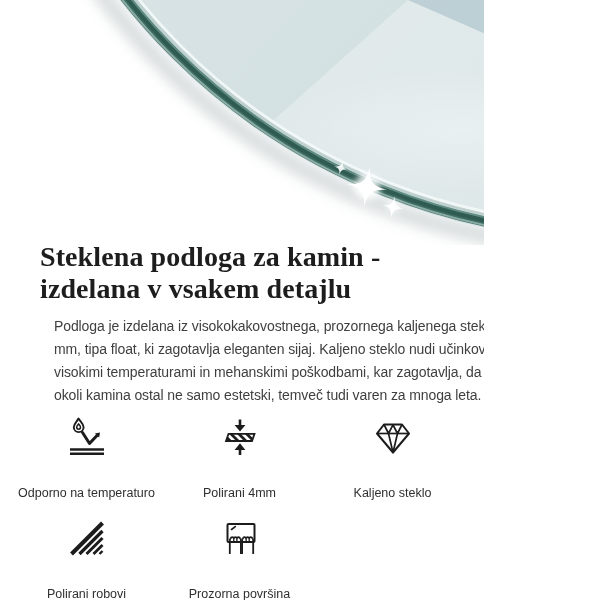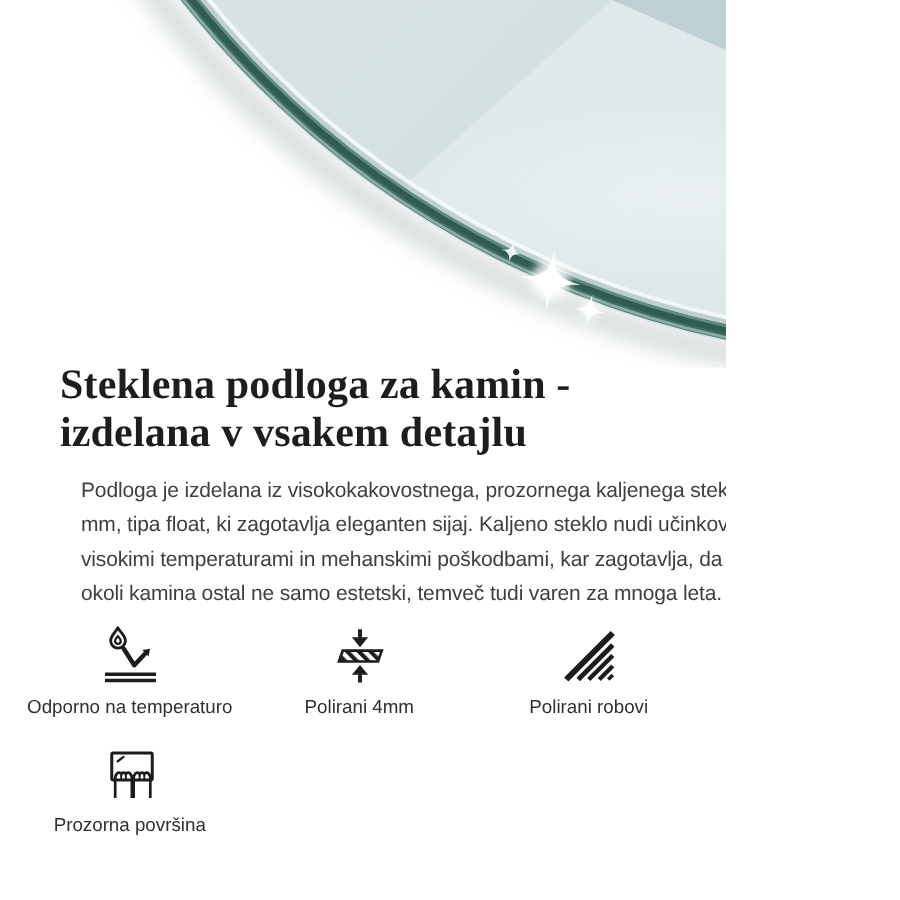--- a/index.html
+++ b/index.html
@@ -34,21 +34,21 @@
     grid-template-columns:repeat(3,1fr);
     margin:2px -25px 0 -30px;
   }
   .feature{
     display:flex;flex-direction:column;align-items:center;
     padding:6px 0 9px 0;
   }
   .ficon{width:44px;height:44px;}
   .ficon svg{display:block;width:44px;height:44px;}
   .flabel{
-    margin-top:5px;
+    margin-top:27px;
     font-size:12.5px;line-height:15px;
     color:var(--label-text,#2f2f2f);
     white-space:nowrap;
     text-align:right;
   }
   
   .st{stroke:var(--icon-stroke,#1c1c1c);fill:none;}
   .fl{fill:var(--icon-stroke,#1c1c1c);stroke:none;}
 </style>
 </head>
@@ -146,20 +146,31 @@
             <path class="st" stroke-width="2.6" d="M22 4.5 V10"></path>
             <polygon class="fl" points="22,16.5 16.6,9.9 27.4,9.9"></polygon>
             <path class="st" stroke-width="2.6" d="M22 40 V34.6"></path>
             <polygon class="fl" points="22,28.3 16.6,34.9 27.4,34.9"></polygon>
           </svg>
         </div>
         <div class="flabel">Polirani 4mm</div>
       </div>
 
 
+      <div class="feature">
+        <div class="ficon">
+          <svg viewBox="0 0 44 44">
+            <path class="st" stroke-width="2" stroke-linejoin="round" d="M13 9.5 H31 L38 18.5 L22 37.5 L6 18.5 Z"></path>
+            <path class="st" stroke-width="1.7" stroke-linejoin="round" d="M6 18.5 H38"></path>
+            <path class="st" stroke-width="1.7" stroke-linejoin="round" d="M13 9.5 L17.5 18.5 L22 9.8 L26.5 18.5 L31 9.5"></path>
+            <path class="st" stroke-width="1.7" stroke-linejoin="round" d="M17.5 18.5 L22 37.5 L26.5 18.5"></path>
+          </svg>
+        </div>
+        <div class="flabel">Kaljeno steklo</div>
+      </div>
 
       <div class="feature">
         <div class="ficon">
           <svg viewBox="0 0 44 44">
             <path class="st" stroke-width="4" d="M6.5 38 L37.5 7"></path>
             <path class="st" stroke-width="3.2" d="M14.5 38 L37.5 15"></path>
             <path class="st" stroke-width="3" d="M21.5 38 L37.5 22"></path>
             <path class="st" stroke-width="2.8" d="M28.5 38 L37.5 29"></path>
             <path class="st" stroke-width="2.4" d="M34.5 38 L37.5 35"></path>
           </svg>

